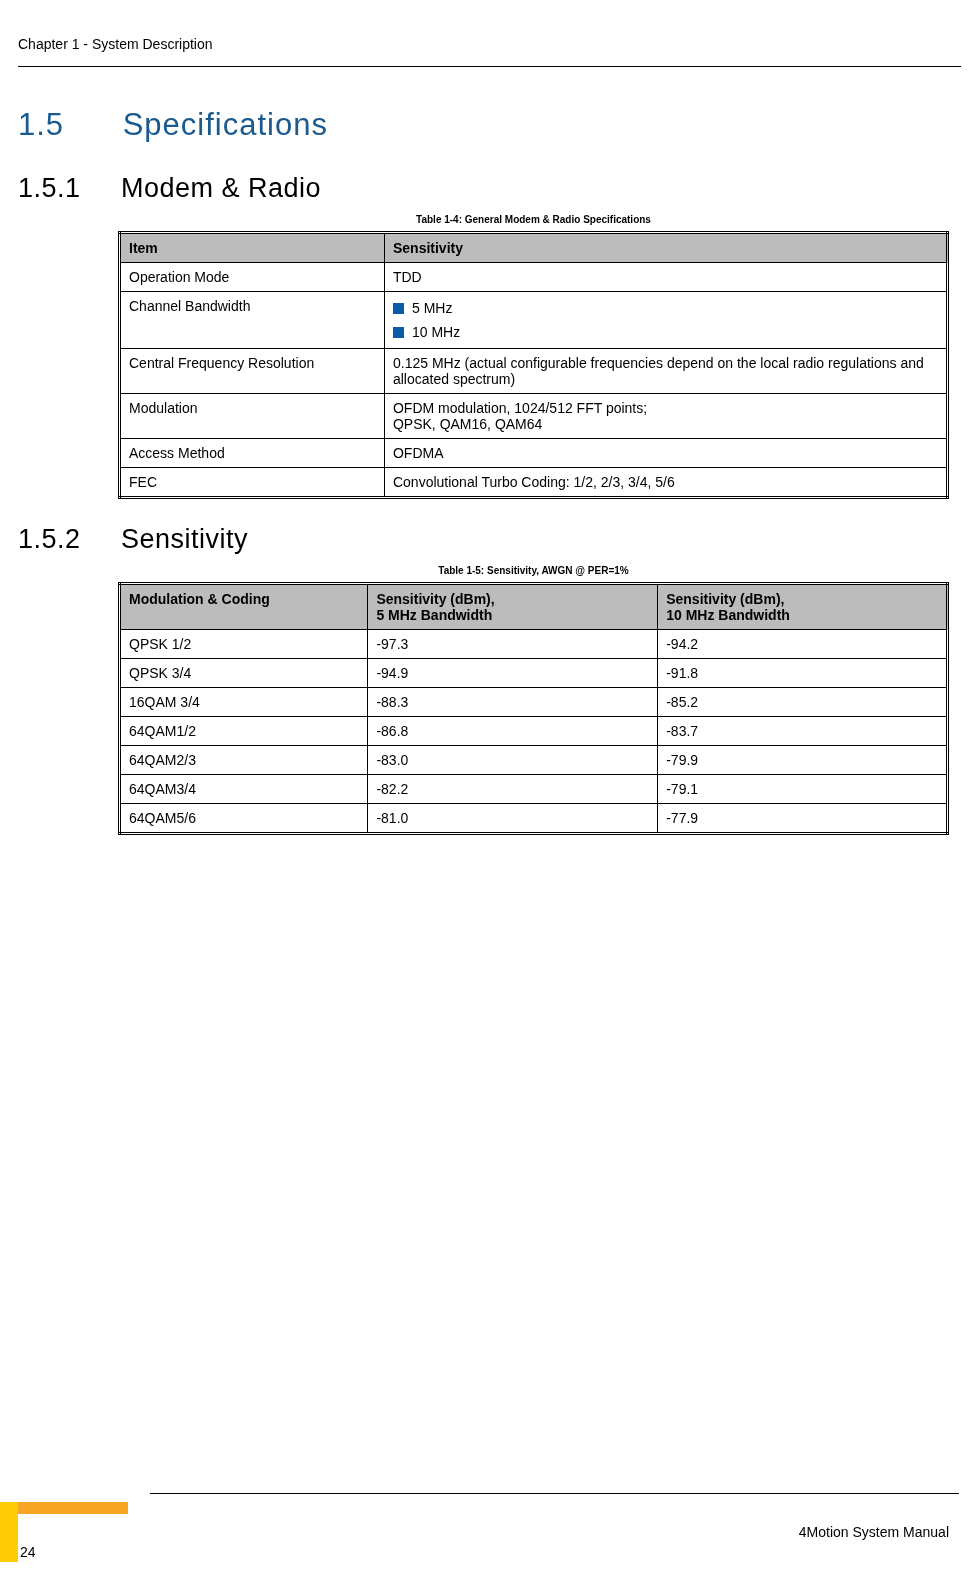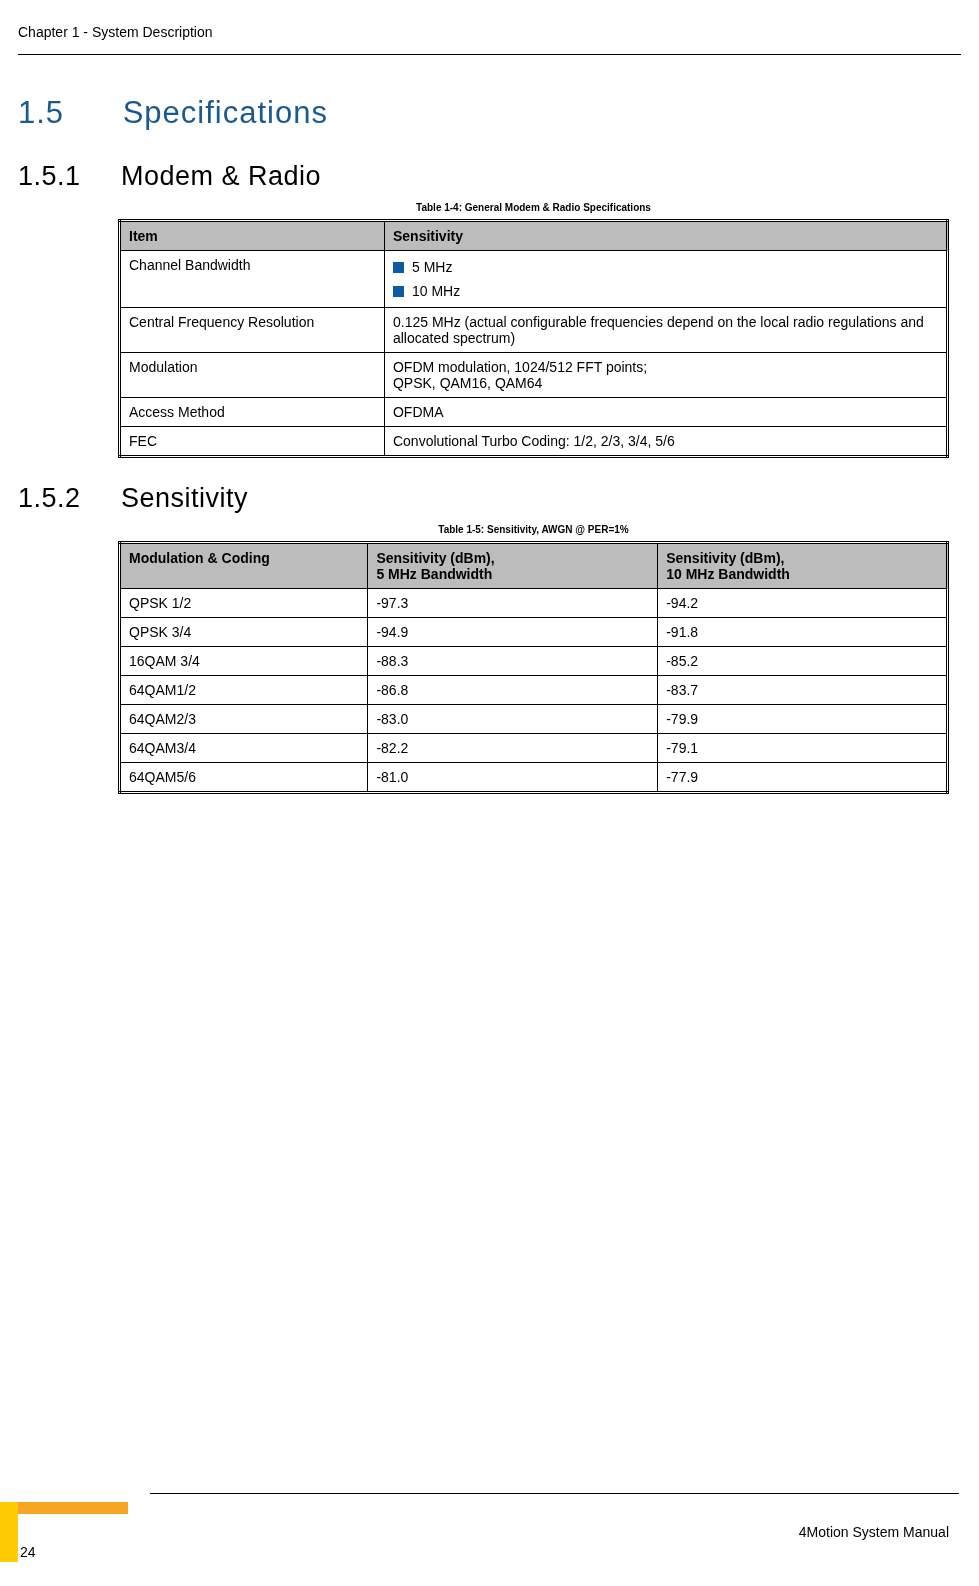--- a/index.html
+++ b/index.html
@@ -10,20 +10,21 @@
     body {
       font-family: Arial, Helvetica, sans-serif;
       background: #fff;
       width: 979px;
       height: 1586px;
       position: relative;
       padding: 0;
     }
     .header-area {
       padding: 24px 30px 8px 18px;
+      margin-top: 12px;
     }
     .chapter-title {
       font-size: 14px;
       color: #000;
     }
     .header-rule {
       border: none;
       border-top: 1.5px solid #000;
       margin: 6px 0 0 0;
       width: calc(100% - 36px);
@@ -195,20 +196,24 @@
         <col style="width: 32%">
         <col style="width: 68%">
       </colgroup>
       <thead>
         <tr>
           <th>Item</th>
           <th>Sensitivity</th>
         </tr>
       </thead>
       <tbody>
+        <tr>
+          <td>Operation Mode</td>
+          <td>TDD</td>
+        </tr>
         <tr>
           <td>Channel Bandwidth</td>
           <td>
             <ul class="bullet-list">
               <li>
                   <span class="square-bullet"></span>
                   <span>5 MHz</span>
                 </li>
               <li>
                   <span class="square-bullet"></span>

